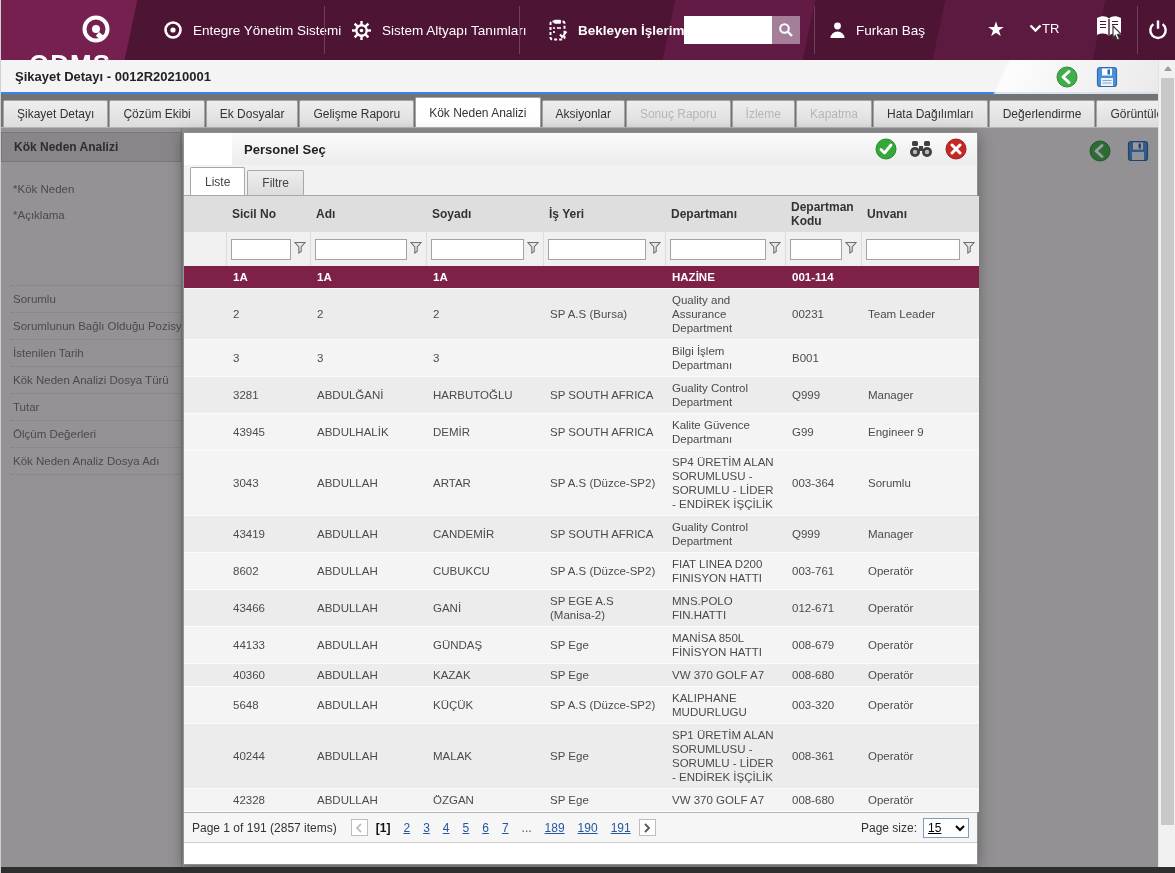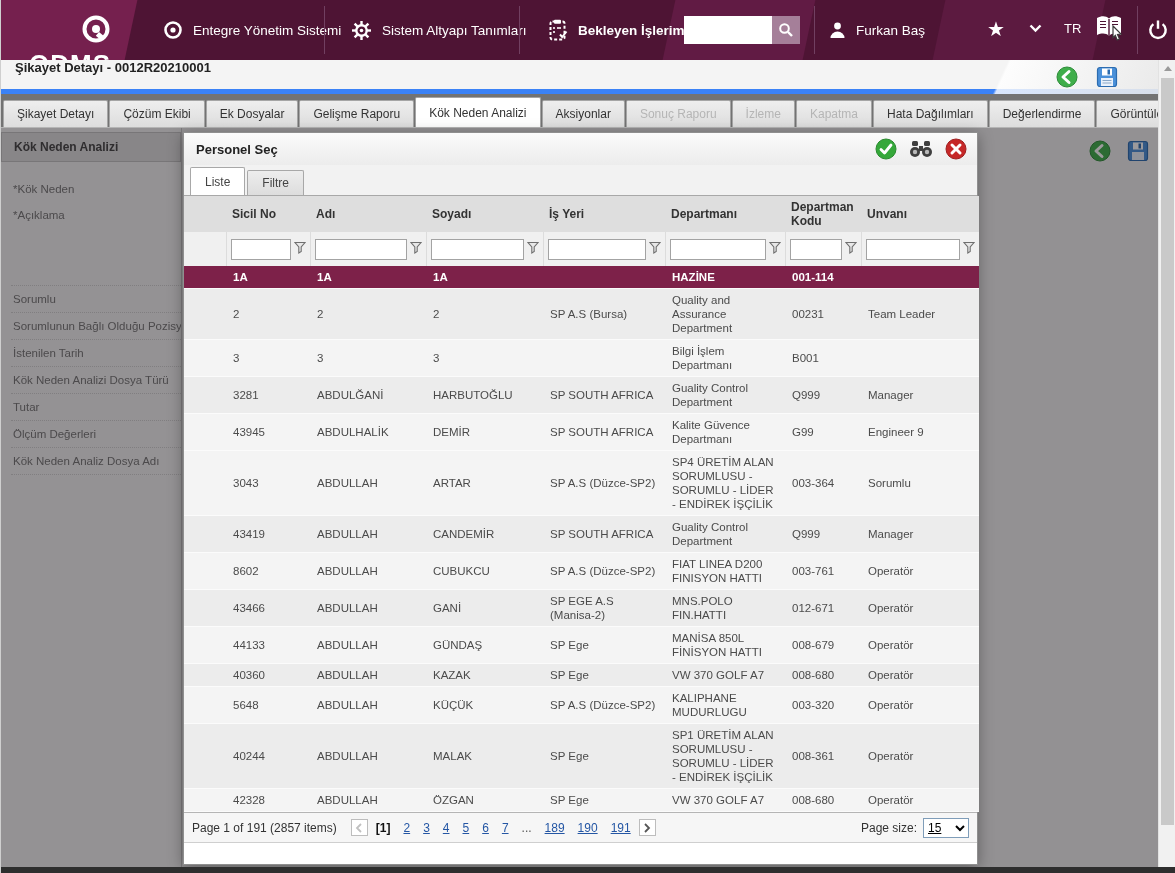--- a/index.html
+++ b/index.html
@@ -17,26 +17,26 @@
   .logo { position:absolute; left:28px; top:14px; display:flex; align-items:flex-end; gap:5px; color:#fff;flex-direction:column; }
   .logo-mark { width:30px; height:30px; }
   .logo-text { font-size:26px; font-weight:bold; letter-spacing:1px; }
   .nav-item { position:absolute; top:0; height:60px; display:flex; align-items:center; gap:10px;
               color:#fff; font-size:13.5px; cursor:pointer; }
   .nav-sep { position:absolute; top:6px; height:48px; width:1px; background:#714061; }
   .nav-search { position:absolute; left:683px; top:16px; display:flex; height:28px; }
   .nav-search input { width:88px; height:28px; border:none; outline:none; padding:0 6px; font-size:12px; }
   .search-btn { width:28px; height:28px; background:#a57f99; display:flex; align-items:center; justify-content:center; cursor:pointer; }
   .star-glyph { font-size:20px; color:#fff; cursor:pointer; }
-  .lang { display:flex; align-items:center; gap:22px; color:#fff; font-size:13px; cursor:pointer; }
+  .lang { display:flex; align-items:center; gap:0; color:#fff; font-size:13px; cursor:pointer; }
   .book-wrap { position:relative; cursor:pointer; }
 
   
   .titlebar { position:absolute; left:0; top:60px; width:1157px; height:34px; background:#f4f4f4;
-              border-bottom:5px solid #3b82f6; display:flex; }
+              border-bottom:2px solid #3b82f6; display:flex; align-items:center; }
   .titlebar-deco { position:absolute; right:0; top:0; width:260px; height:34px;
                    background:linear-gradient(115deg, rgba(255,255,255,0) 40%, rgba(255,255,255,.8) 41%, rgba(233,233,233,.9) 100%); }
   .page-title { margin-left:14px; font-size:13px; font-weight:bold; color:#222; }
   .titlebar-icons { position:absolute; right:40px; top:6px; display:flex; gap:18px; }
   .round-icon { width:22px; height:22px; cursor:pointer; }
 
   
   .tabstrip { position:absolute; left:0; top:94px; width:1157px; height:34px; background:#737373;
               display:flex; align-items:flex-end; padding-left:2px; border-bottom:1px solid #b5b5b5; }
   .ptab { height:27px; margin-right:1px; padding:0 13px; display:flex; align-items:center;
@@ -61,21 +61,21 @@
   
   .scrollbar { position:absolute; left:1157px; top:60px; width:18px; height:813px; background:#f1f1f1; border-left:1px solid #e2e2e2; z-index:6; }
   .sb-btn { height:17px; display:flex; align-items:center; justify-content:center; cursor:pointer; }
   .sb-tri-up { width:0; height:0; border-left:4px solid transparent; border-right:4px solid transparent; border-bottom:5px solid #9a9a9a; }
   .sb-thumb { position:absolute; left:2px; top:18px; width:13px; height:747px; background:#c9c9c9; cursor:grab; }
 
   
   .modal { position:absolute; left:182px; top:132px; width:795px; height:733px; background:#fff;
            border:1px solid #8f8f8f; z-index:10; box-shadow:0 3px 14px rgba(0,0,0,.35); }
   .modal-header { position:relative; height:32px; background:linear-gradient(180deg,#fbfbfb,#ececec);
-                  display:flex; align-items:center; }
+                  display:flex; align-items:center;margin-left:48px; }
   .modal-title { margin-left:12px; font-size:13px; font-weight:bold; color:#222; }
   .modal-icons { position:absolute; right:10px; top:5px; display:flex; align-items:center; gap:11px; }
   .m-icon { cursor:pointer; }
   .modal-tabs { height:31px; background:#f2f2f2; display:flex; align-items:flex-end; padding-left:6px; border-bottom:1px solid #a8a8a8; }
   .mtab { height:25px; padding:0 14px; display:flex; align-items:center; font-size:12px; color:#444;
           border:1px solid #a8a8a8; border-bottom:none; border-radius:2px 2px 0 0; margin-right:2px;
           background:linear-gradient(180deg,#ededed,#ddd); cursor:pointer; }
   .mtab.active { background:#fff; height:28px; position:relative; z-index:2; }
 
   

